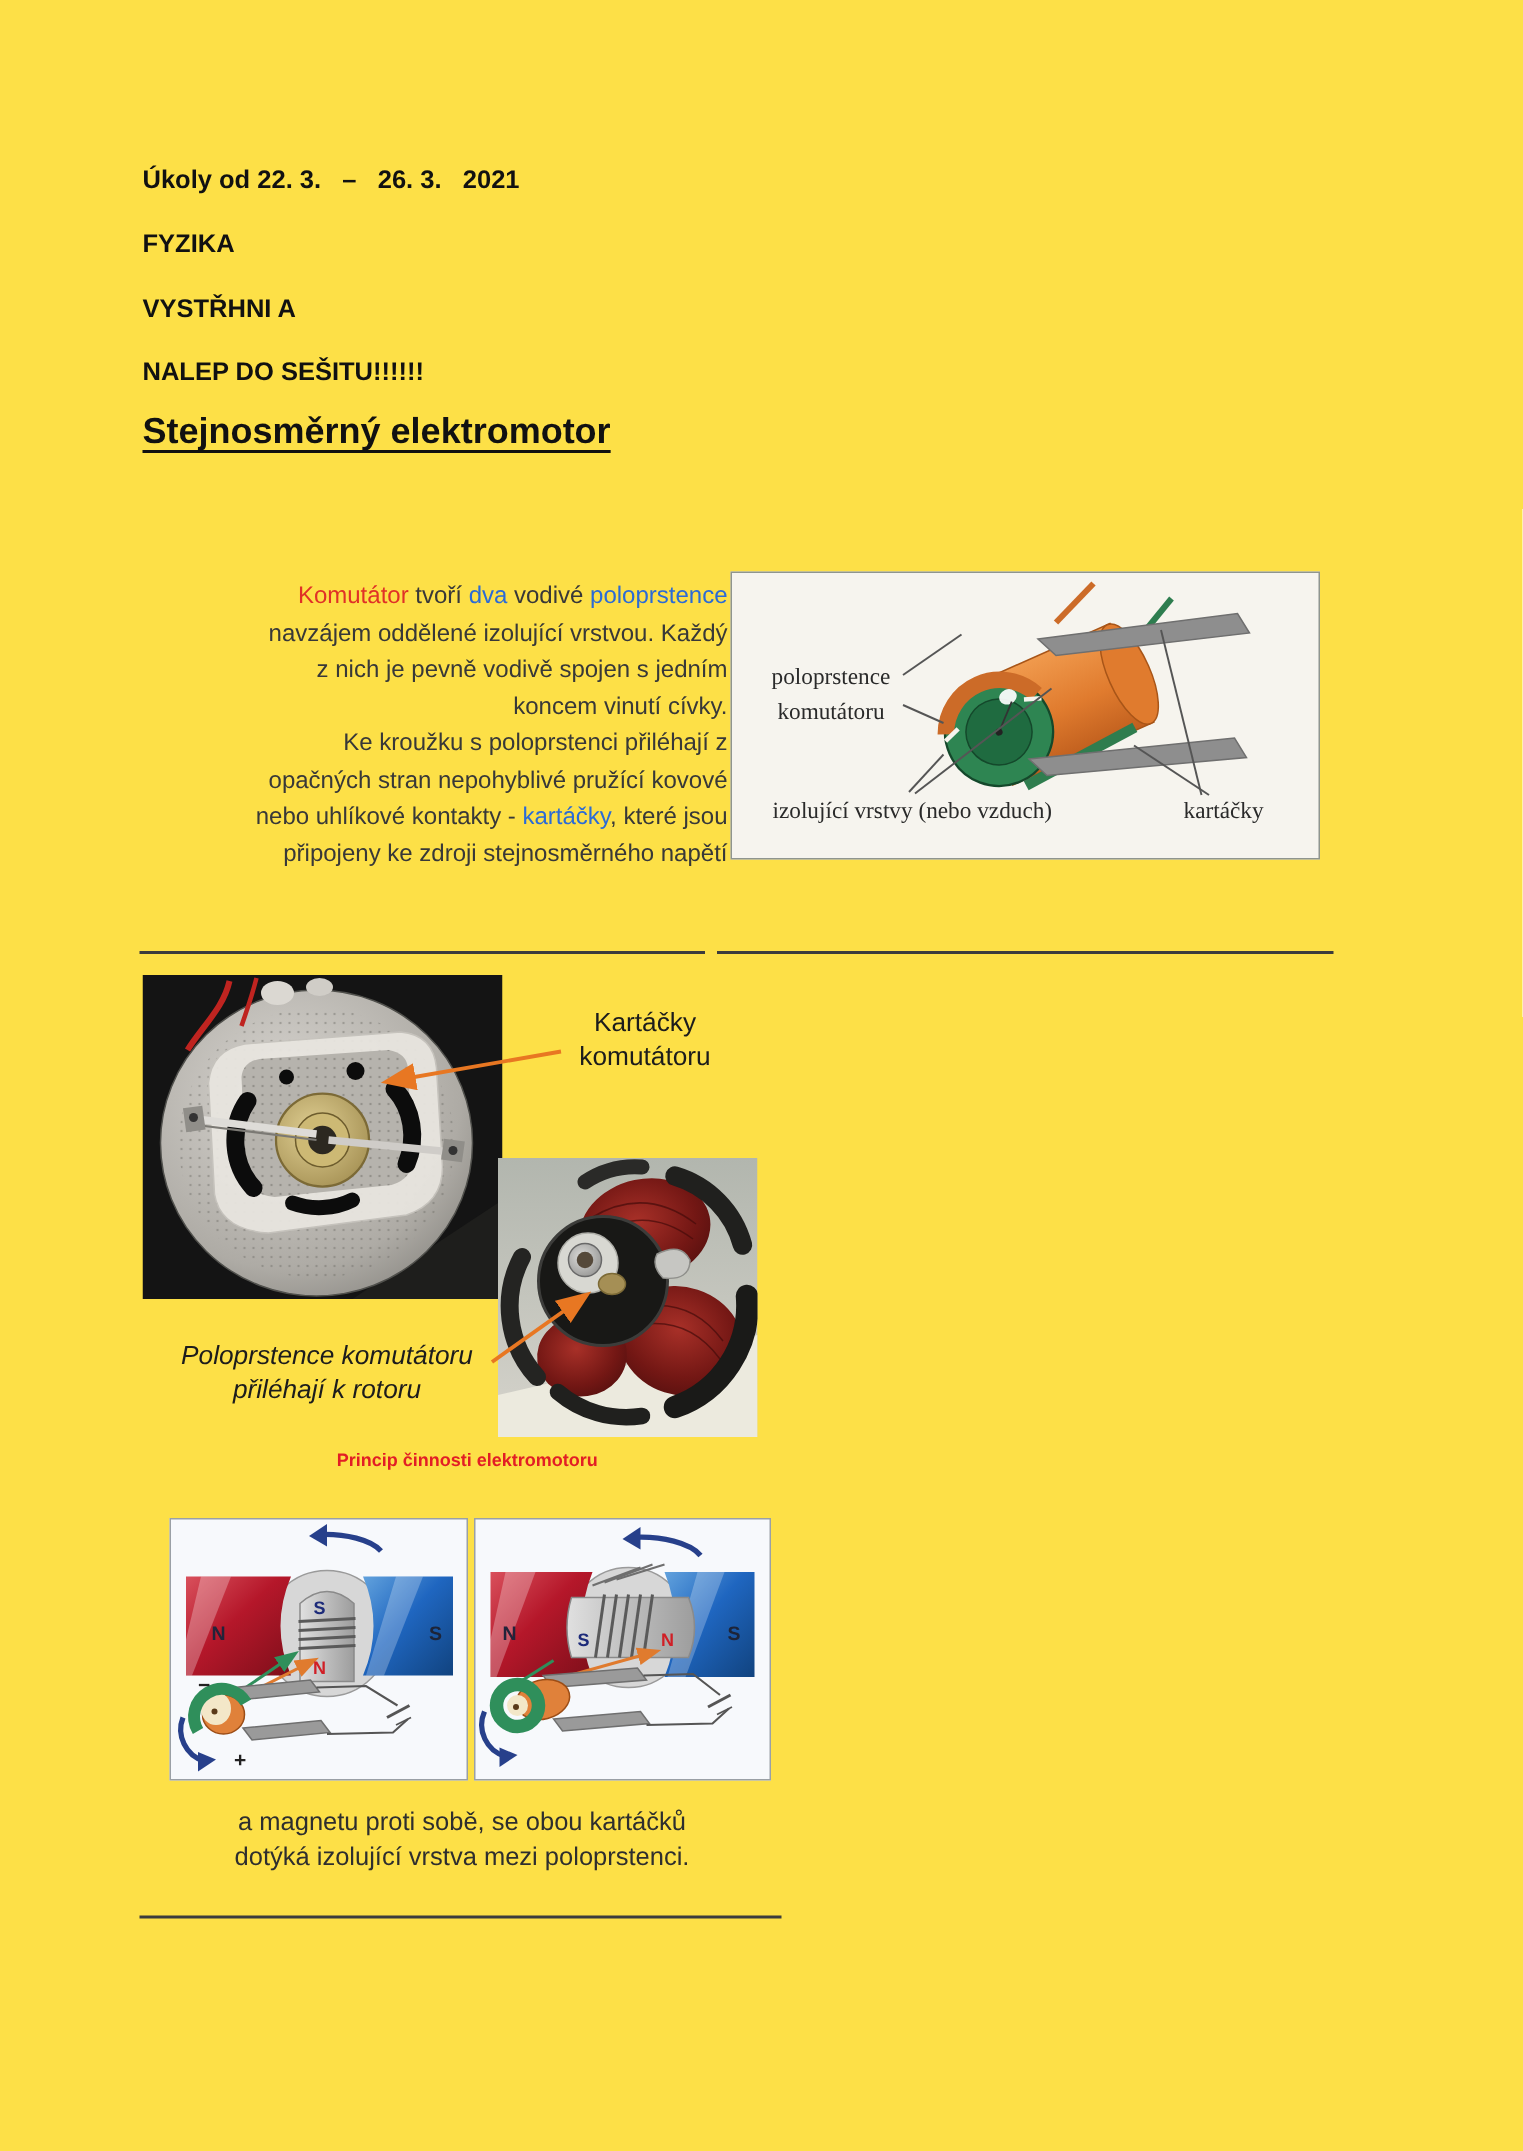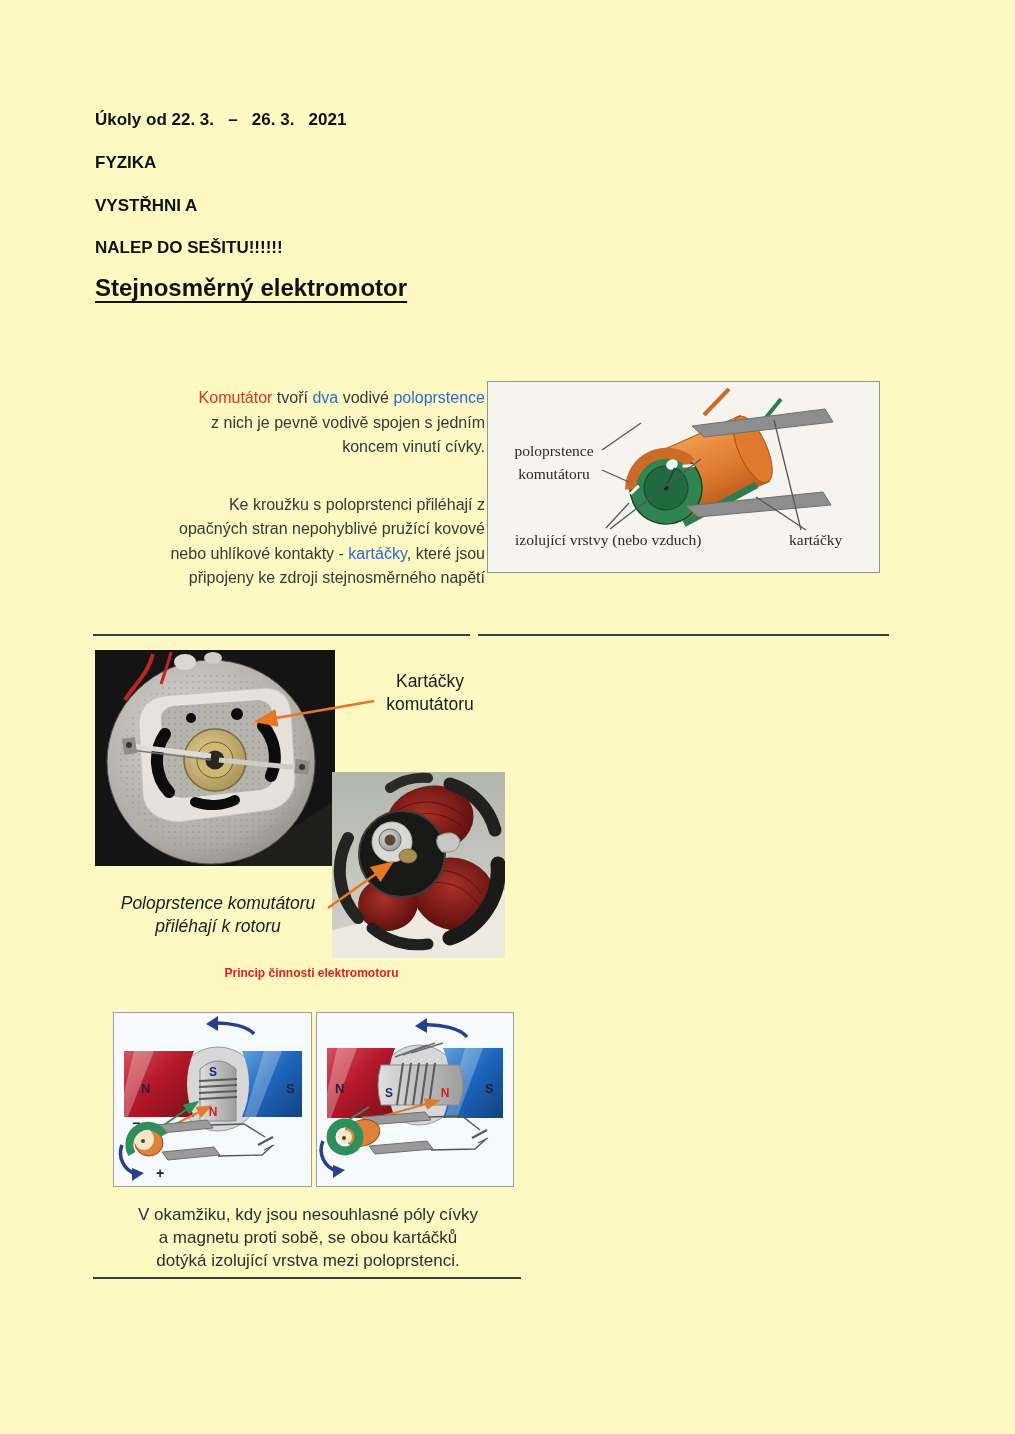--- a/index.html
+++ b/index.html
@@ -6,21 +6,21 @@
     --ink:#1e1e1e;
     --body:#333;
     --red:#e03127;
     --blue:#2b6bd6;
     --head-red:#e21e25;
     --orange:#e87722;
     --line:#3c3c3c;
   }
   html,body{margin:0;padding:0;background:#fff;}
   .page{
-    position:relative;width:1015px;height:1434px;background:#fef9c3;
+    position:relative;width:1015px;height:1434px;background:#fde047;
     font-family:"Liberation Sans", sans-serif;color:var(--body);
     overflow:hidden;
   }
   .abs{position:absolute;}
   .hline{font-weight:bold;color:#111;font-size:17px;white-space:pre;}
   .title{
     font-weight:bold;color:#111;font-size:24px;
     text-decoration:underline;text-decoration-thickness:2px;text-underline-offset:5px;
   }
   .intro{width:380px;text-align:right;font-size:16px;line-height:24.5px;color:#383838;}
@@ -42,24 +42,25 @@
   <div class="abs hline" style="left:95px;top:110px;">Úkoly od 22. 3.   –   26. 3.   2021</div>
   <div class="abs hline" style="left:95px;top:153px;">FYZIKA</div>
   <div class="abs hline" style="left:95px;top:196px;">VYSTŘHNI A</div>
   <div class="abs hline" style="left:95px;top:238px;">NALEP DO SEŠITU!!!!!!</div>
 
   <div class="abs title" style="left:95px;top:274px;">Stejnosměrný elektromotor</div>
 
   <div class="abs intro" style="left:105px;top:386px;">
     <div>
       <div><span class="r">Komutátor</span><span> tvoří </span><span class="b">dva</span><span> vodivé </span><span class="b">poloprstence</span></div>
+      <div>navzájem oddělené izolující vrstvou. Každý</div>
       <div>z nich je pevně vodivě spojen s jedním</div>
       <div>koncem vinutí cívky.</div>
     </div>
-    <div style="margin-top:33px;">
+    <div style="">
       <div>Ke kroužku s poloprstenci přiléhají z</div>
       <div>opačných stran nepohyblivé pružící kovové</div>
       <div><span>nebo uhlíkové kontakty - </span><span class="b">kartáčky</span><span>, které jsou</span></div>
       <div>připojeny ke zdroji stejnosměrného napětí</div>
     </div>
   </div>
 
   <svg class="abs figbox" style="left:487px;top:381px;" width="391" height="190" viewBox="0 0 391 190">
     <defs>
       <linearGradient id="orangeBody" x1="0" y1="0" x2="0" y2="1">
@@ -330,20 +331,19 @@
     <polygon points="16,165 28,157 16,152" fill="#27408b"></polygon>
     <g font-family="Liberation Sans, sans-serif" font-weight="bold">
       <text x="18" y="80" font-size="13" fill="#23233a">N</text>
       <text x="168" y="80" font-size="13" fill="#1d2438">S</text>
       <text x="72" y="84" font-size="12" fill="#1d2b7a" text-anchor="middle">S</text>
       <text x="128" y="84" font-size="12" fill="#d01f26" text-anchor="middle">N</text>
     </g>
   </svg>
 
   <div class="abs closing" style="left:93px;top:1203px;">
-    <div>V okamžiku, kdy jsou nesouhlasné póly cívky</div>
     <div>a magnetu proti sobě, se obou kartáčků</div>
     <div>dotýká izolující vrstva mezi poloprstenci.</div>
   </div>
 
   <div class="abs sep" style="left:93px;top:1277px;width:428px;"></div>
 
 </div>
 
 </body></html>

